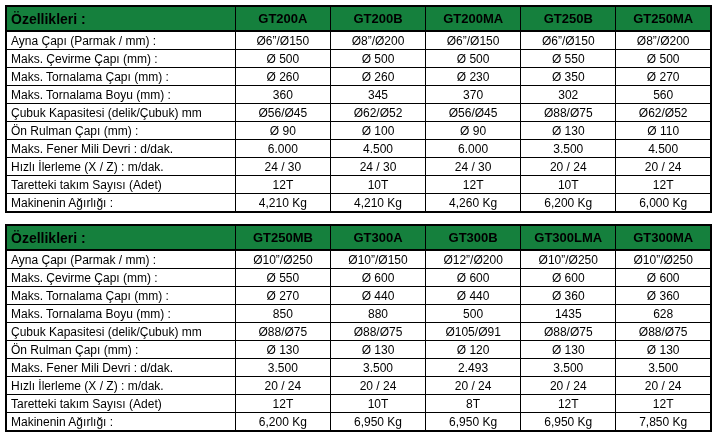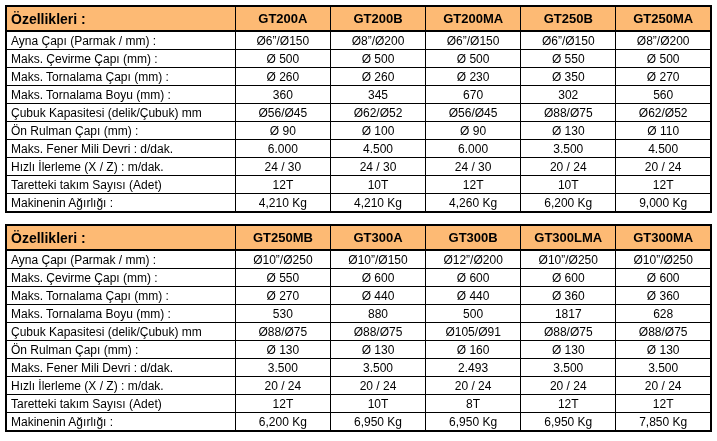--- a/index.html
+++ b/index.html
@@ -26,21 +26,21 @@
     margin-bottom: 11px;
     background: #ffffff;
   }
   table.spec-table th,
   table.spec-table td {
     border: 1px solid #000000;
     white-space: nowrap;
     overflow: hidden;
   }
   table.spec-table thead th {
-    background: #fdba74;
+    background: #15803d;
     font-weight: bold;
     font-size: 13px;
     height: 21px;
     text-align: center;
     padding: 1px 3px;
     border-bottom: 2px solid #000000;
   }
   table.spec-table thead th.label-col {
     text-align: left;
     padding-left: 4px;
@@ -105,21 +105,21 @@
           <td>Ø 260</td>
           <td>Ø 260</td>
           <td>Ø 230</td>
           <td>Ø 350</td>
           <td>Ø 270</td>
         </tr>
         <tr>
           <td class="label-col">Maks. Tornalama Boyu (mm) :</td>
           <td>360</td>
           <td>345</td>
-          <td>670</td>
+          <td>370</td>
           <td>302</td>
           <td>560</td>
         </tr>
         <tr>
           <td class="label-col">Çubuk Kapasitesi (delik/Çubuk) mm</td>
           <td>Ø56/Ø45</td>
           <td>Ø62/Ø52</td>
           <td>Ø56/Ø45</td>
           <td>Ø88/Ø75</td>
           <td>Ø62/Ø52</td>
@@ -155,21 +155,21 @@
           <td>12T</td>
           <td>10T</td>
           <td>12T</td>
         </tr>
         <tr>
           <td class="label-col">Makinenin Ağırlığı :</td>
           <td>4,210 Kg</td>
           <td>4,210 Kg</td>
           <td>4,260 Kg</td>
           <td>6,200 Kg</td>
-          <td>9,000 Kg</td>
+          <td>6,000 Kg</td>
         </tr>
       </tbody>
   </table>
 
   <table class="spec-table">
     <colgroup>
       <col class="label-col-w">
         <col class="data-col-w">
         <col class="data-col-w">
         <col class="data-col-w">
@@ -206,39 +206,39 @@
         <tr>
           <td class="label-col">Maks. Tornalama Çapı (mm) :</td>
           <td>Ø 270</td>
           <td>Ø 440</td>
           <td>Ø 440</td>
           <td>Ø 360</td>
           <td>Ø 360</td>
         </tr>
         <tr>
           <td class="label-col">Maks. Tornalama Boyu (mm) :</td>
-          <td>530</td>
+          <td>850</td>
           <td>880</td>
           <td>500</td>
-          <td>1817</td>
+          <td>1435</td>
           <td>628</td>
         </tr>
         <tr>
           <td class="label-col">Çubuk Kapasitesi (delik/Çubuk) mm</td>
           <td>Ø88/Ø75</td>
           <td>Ø88/Ø75</td>
           <td>Ø105/Ø91</td>
           <td>Ø88/Ø75</td>
           <td>Ø88/Ø75</td>
         </tr>
         <tr>
           <td class="label-col">Ön Rulman Çapı (mm) :</td>
           <td>Ø 130</td>
           <td>Ø 130</td>
-          <td>Ø 160</td>
+          <td>Ø 120</td>
           <td>Ø 130</td>
           <td>Ø 130</td>
         </tr>
         <tr>
           <td class="label-col">Maks. Fener Mili Devri : d/dak.</td>
           <td>3.500</td>
           <td>3.500</td>
           <td>2.493</td>
           <td>3.500</td>
           <td>3.500</td>

